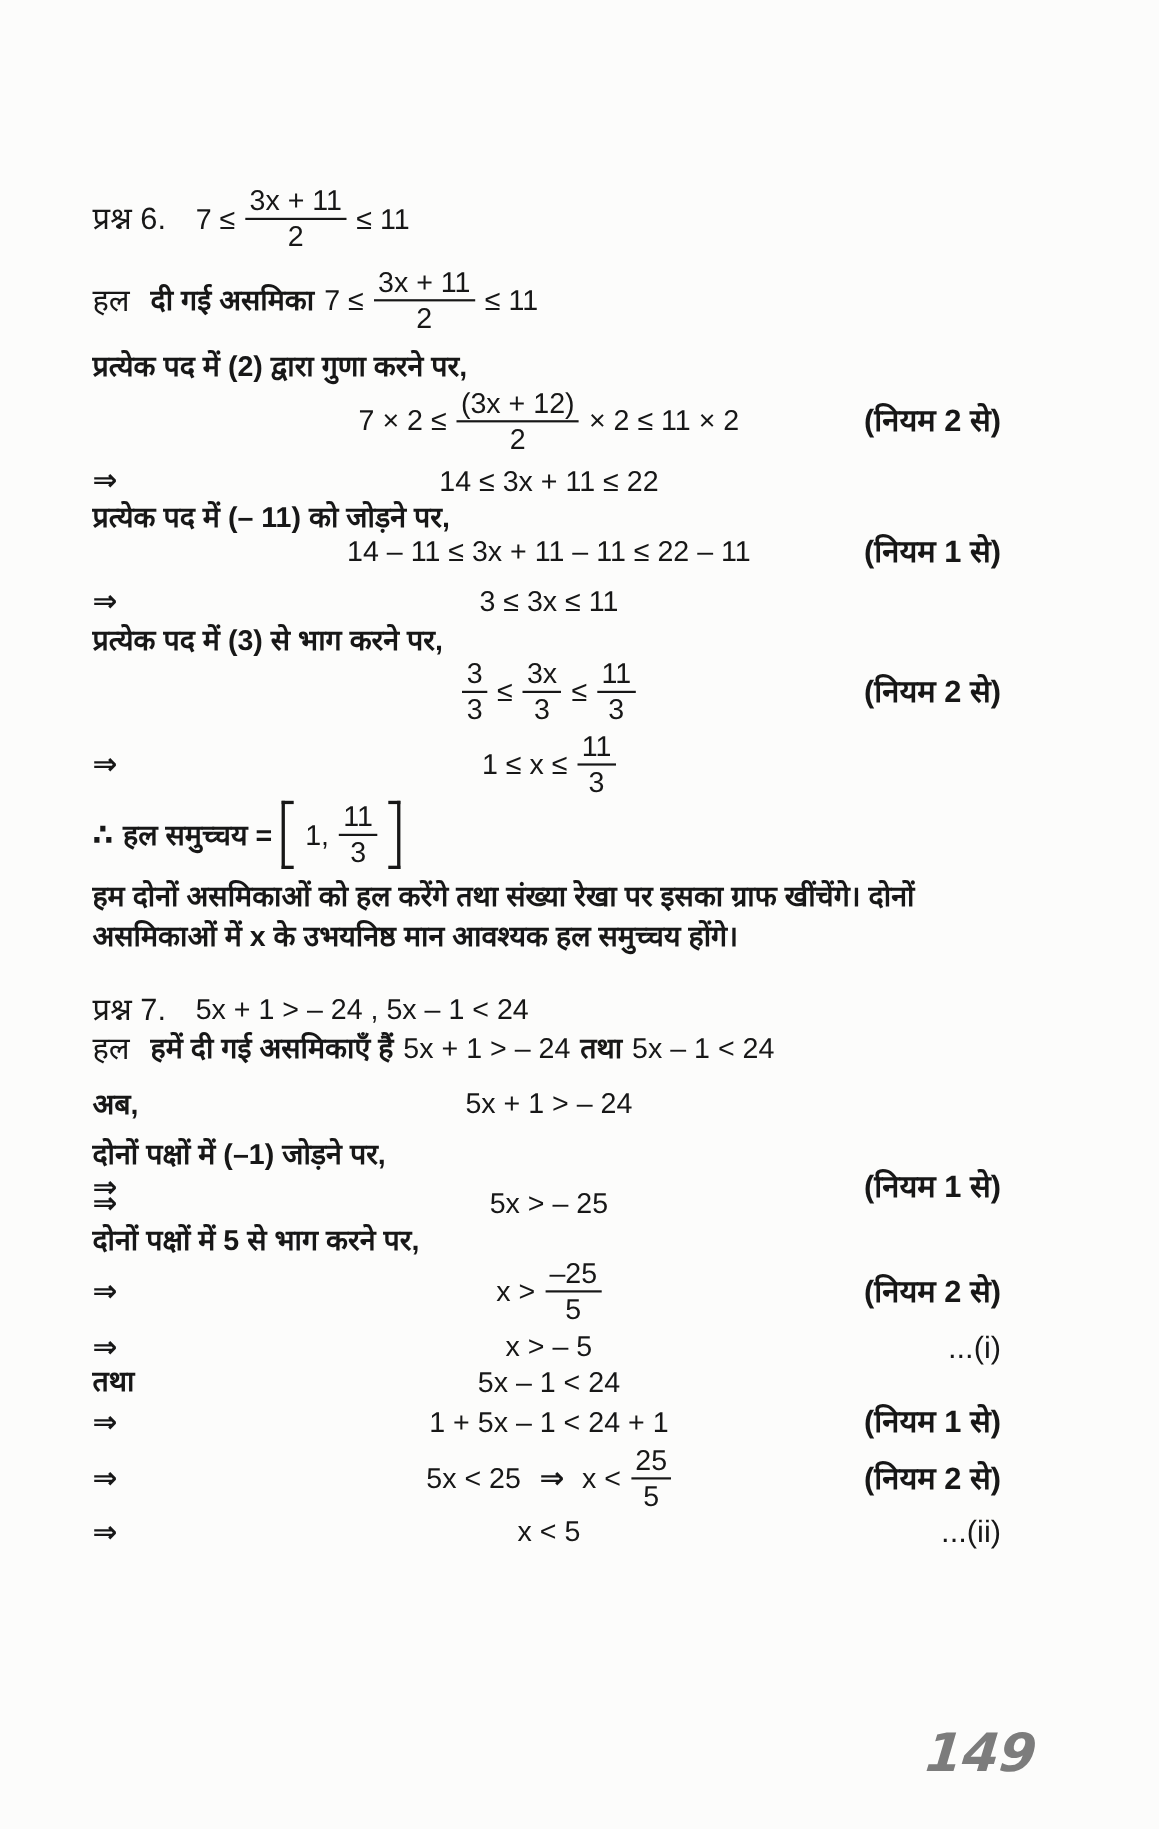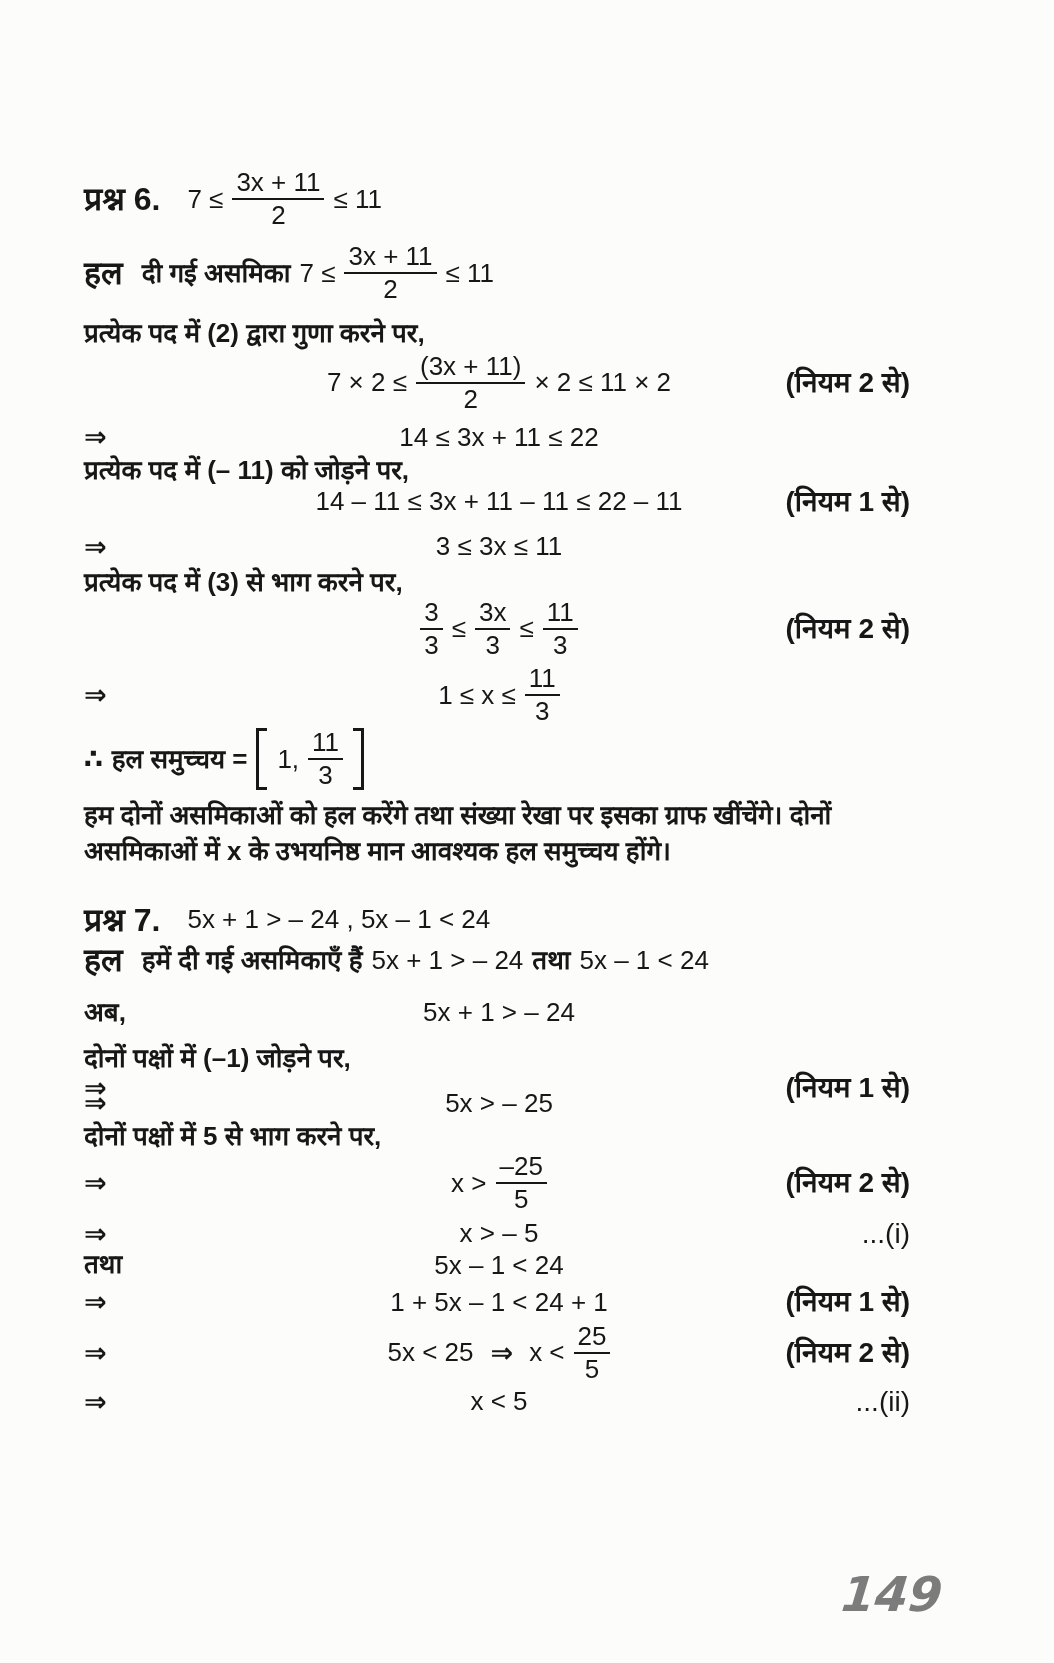--- a/index.html
+++ b/index.html
@@ -23,21 +23,21 @@
   }
   .arrow { font-size: 27px; font-weight: 700; letter-spacing: -1px; }
   .note {
     position: absolute; right: 4px; top: 50%; transform: translateY(-50%);
     font-weight: 600; font-size: 28px; white-space: nowrap;
   }
   .refnote { font-weight: 500; }
 
   .eq { font-weight: 500; white-space: nowrap; }
   .hi { font-weight: 600; }
-  .title { font-weight: 700; font-size: 32px; margin-right: 18px; white-space: nowrap; }
+  .title { font-weight: 400; font-size: 28px; margin-right: 18px; white-space: nowrap; }
 
   .eqflex { display: inline-flex; align-items: center; gap: 9px; vertical-align: middle; }
 
   .frac { display: inline-flex; flex-direction: column; align-items: center; line-height: 1.12; font-weight: 500; }
   .frac .num { padding: 0 4px 1px; border-bottom: 2.5px solid #171717; white-space: nowrap; }
   .frac .den { padding-top: 1px; white-space: nowrap; }
 
   .brk { align-self: stretch; width: 11px; }
   .brk-l { border-left: 3px solid #171717; border-top: 3px solid #171717; border-bottom: 3px solid #171717; margin-right: 1px; }
   .brk-r { border-right: 3px solid #171717; border-top: 3px solid #171717; border-bottom: 3px solid #171717; margin-left: 1px; }
@@ -85,21 +85,21 @@
         <span class="eq">≤ 11</span>
       </span>
     </div>
 
     <div class="line row-left hi" style="margin-top:14px">प्रत्येक पद में (2) द्वारा गुणा करने पर,</div>
 
     <div class="line" style="margin-top:2px">
       <span class="eqflex">
         <span class="eq">7 × 2 ≤</span>
         <span class="frac">
-          <span class="num">(3x + 11)</span>
+          <span class="num">(3x + 12)</span>
           <span class="den">2</span>
         </span>
         <span class="eq">× 2 ≤ 11 × 2</span>
       </span>
       <span class="note">(नियम 2 से)</span>
     </div>
 
     <div class="line" style="margin-top:8px">
       <span class="lead arrow">⇒</span>
       <span class="eq">14 ≤ 3x + 11 ≤ 22</span>

